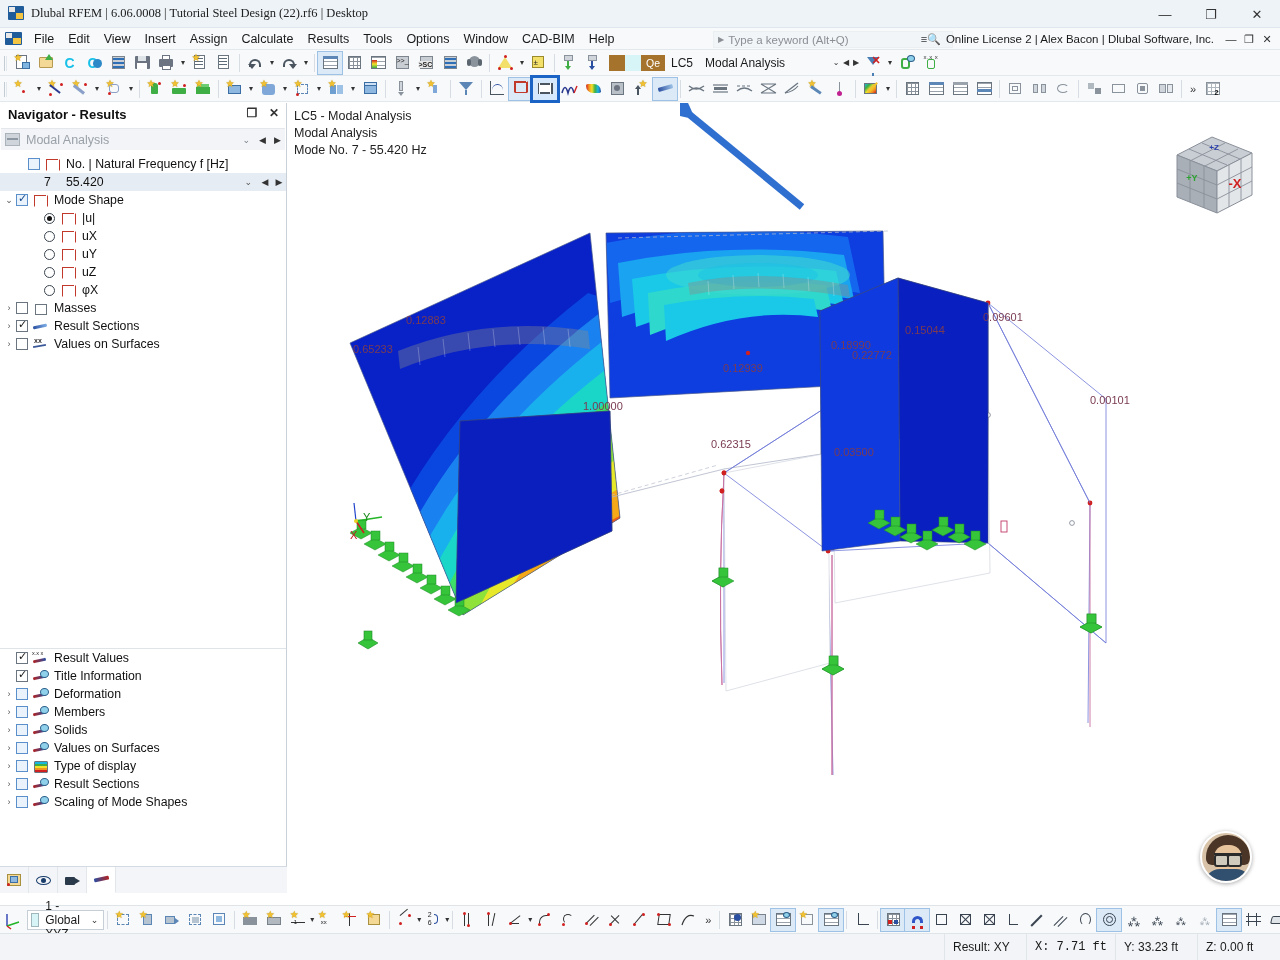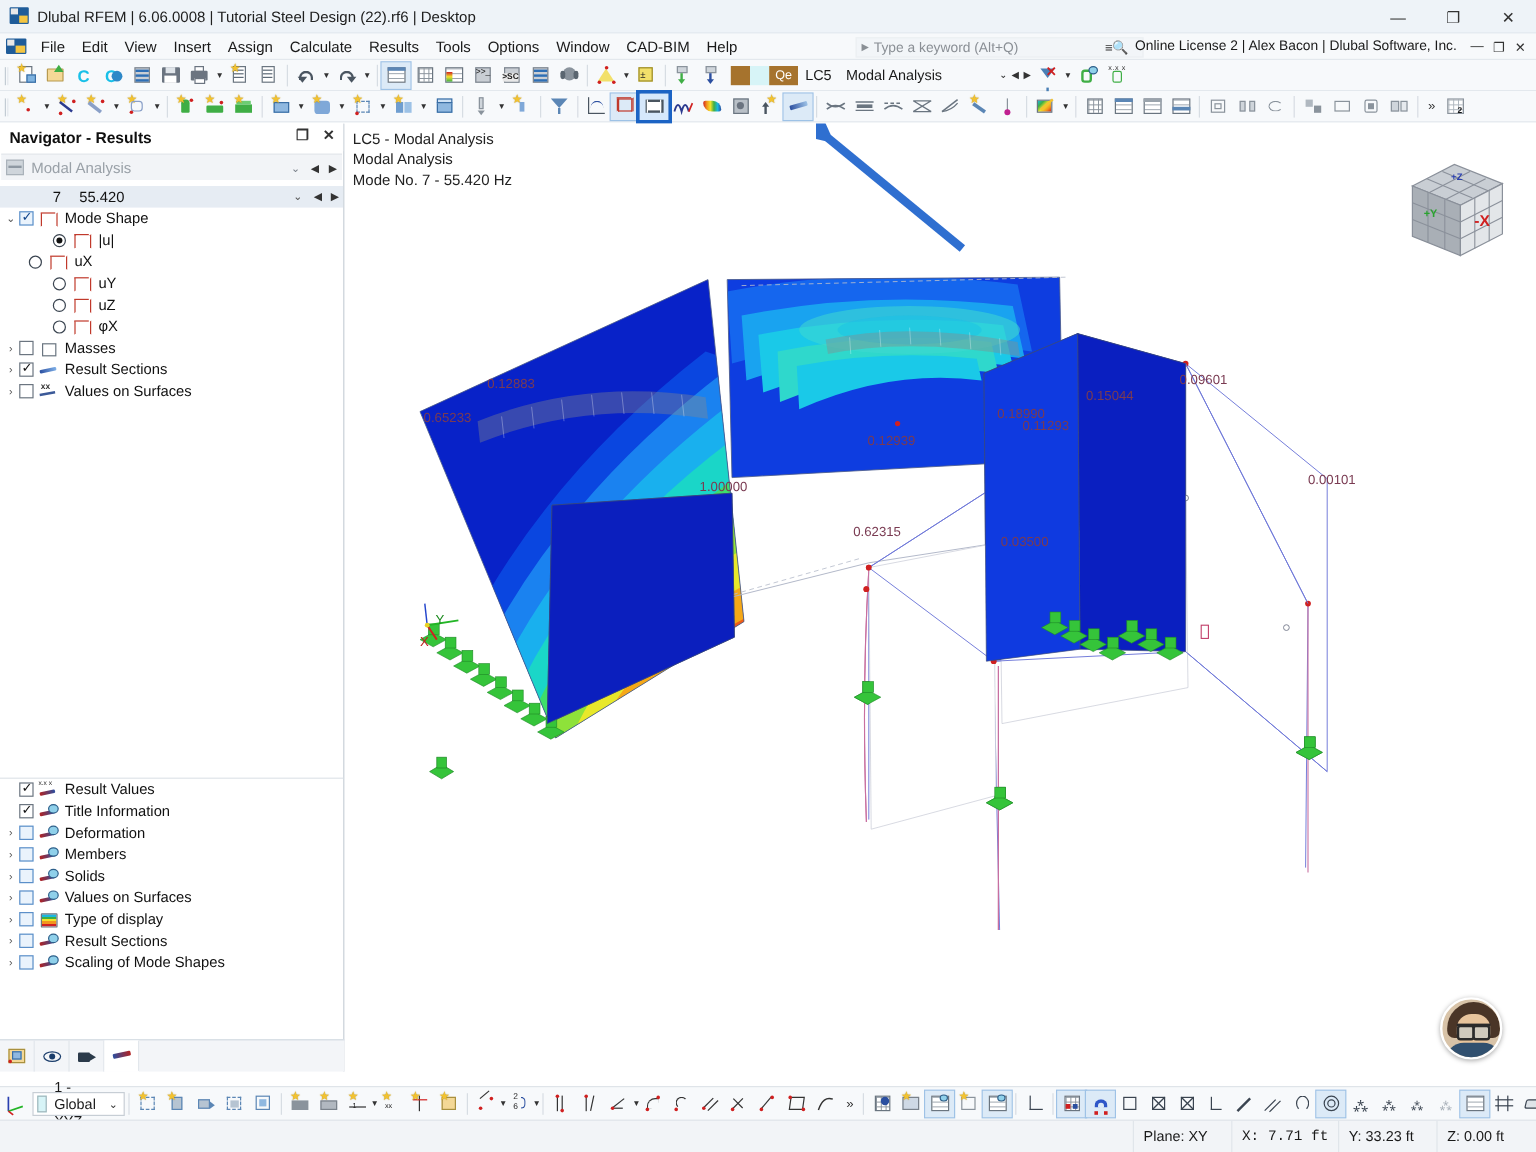--- a/index.html
+++ b/index.html
@@ -16,21 +16,21 @@
   
   .titlebar {
     position:absolute; left:0; top:0; width:1280px; height:28px;
     background:#eef3f8; display:flex; align-items:center;
     border-bottom:1px solid #dfe6ed;
   }
   .titlebar .tb-icon { width:16px; height:16px; margin-left:8px; margin-right:7px; position:relative; }
   .dlubal-logo { width:16px; height:14px; background:#1f5c99; position:relative; border-radius:1px; overflow:hidden;}
   .dlubal-logo:before{content:"";position:absolute;left:1px;top:1px;width:6px;height:5px;background:#e8e8e8;}
   .dlubal-logo:after{content:"";position:absolute;left:8px;top:7px;width:7px;height:6px;background:#f4c542;}
-  .titlebar .tb-title { font-size:12.5px; color:#202020; }
+  .titlebar .tb-title { font-size:12.5px; color:#202020;font-family:Liberation Serif, serif; }
   .win-btns { position:absolute; right:0; top:0; height:28px; display:flex; }
   .win-btn { width:46px; height:28px; display:flex; align-items:center; justify-content:center; font-size:13px; color:#333; }
 
   
   .menubar {
     position:absolute; left:0; top:28px; width:1280px; height:22px;
     background:#f7f9fb; display:flex; align-items:center;
     border-bottom:1px solid #e3e8ed;
   }
   .menubar .mb-logo { width:18px; height:14px; margin-left:5px; margin-right:4px; position:relative; }
@@ -751,20 +751,26 @@
     <div class="nav-combo">
       <span class="cb-ic"></span>
       <span>Modal Analysis</span>
       <span class="cb-arrow">⌄</span>
       <span class="cb-nav">◀</span>
       <span class="cb-nav">▶</span>
     </div>
 
     <div class="tree">
 
+      <div class="trow" style="padding-left:14px;">
+        <span class="exp"></span>
+        <span class="cbx"></span>
+        <span class="sfic surface"></span>
+        <span>No. | Natural Frequency f [Hz]</span>
+      </div>
 
       <div class="trow selected" style="padding-left:44px;">
         <span style="width:14px;display:inline-block;">7</span>
         <span style="margin-left:8px;">55.420</span>
         <span style="margin-left:auto;font-size:9px;padding-right:6px;color:#555;">⌄</span>
         <span style="font-size:9px;width:14px;text-align:center;color:#333;">◀</span>
         <span style="font-size:9px;width:14px;text-align:center;color:#333;">▶</span>
       </div>
 
       <div class="trow" style="padding-left:2px;">
@@ -772,21 +778,21 @@
         <span class="cbx checked"></span>
         <span class="sfic surface"></span>
         <span>Mode Shape</span>
       </div>
 
       <div class="trow" style="padding-left:44px;">
         <span class="radio on"></span>
         <span class="sfic surface"></span>
         <span>|u|</span>
       </div>
-      <div class="trow" style="padding-left:24px;">
+      <div class="trow" style="padding-left:44px;">
         <span class="radio"></span>
         <span class="sfic surface"></span>
         <span>uX</span>
       </div>
       <div class="trow" style="padding-left:44px;">
         <span class="radio"></span>
         <span class="sfic surface"></span>
         <span>uY</span>
       </div>
       <div class="trow" style="padding-left:44px;">
@@ -1230,21 +1236,21 @@
 
     <div style="position:absolute;left:75px;top:408px;font-size:11px;color:#1a8a1c;">Y</div>
     <div style="position:absolute;left:62px;top:426px;font-size:11px;color:#c02020;">X</div>
 
     <div class="vlabel" style="left:65px;top:240px;">0.65233</div>
     <div class="vlabel" style="left:118px;top:211px;">0.12883</div>
     <div class="vlabel" style="left:435px;top:259px;left:435px;top:259px;">0.12939</div>
     <div class="vlabel" style="left:295px;top:297px;">1.00000</div>
     <div class="vlabel" style="left:423px;top:335px;">0.62315</div>
     <div class="vlabel" style="left:543px;top:236px;">0.18990</div>
-    <div class="vlabel" style="left:564px;top:246px;">0.11293</div>
+    <div class="vlabel" style="left:564px;top:246px;">0.22772</div>
     <div class="vlabel" style="left:617px;top:221px;">0.15044</div>
     <div class="vlabel" style="left:695px;top:208px;">0.09601</div>
     <div class="vlabel" style="left:802px;top:291px;">0.00101</div>
     <div class="vlabel" style="left:546px;top:343px;">0.03500</div>
 
     <svg class="arrow-ann" width="200" height="130" viewBox="0 0 200 130" style="left:392px;top:-2px;">
       <defs>
         <marker id="arrhead" markerWidth="7" markerHeight="7" refX="1" refY="3.5" orient="auto">
           <polygon points="7,0 7,7 0,3.5" fill="#2f6fd0"></polygon>
         </marker>
@@ -1606,19 +1612,19 @@
     <div class="tbtn">
         <span class="ic">
           <span style="position:absolute;left:2px;top:5px;width:12px;height:8px;background:#dfe4e9;border:1.2px solid #3a4450;border-radius:2px;transform:skewX(-14deg);"></span>
         </span>
       </div>
 
   </div>
 
   <div class="statusbar">
     <div class="st-cell st-grow"></div>
-    <div class="st-cell" style="min-width:82px;">Plane: XY</div>
+    <div class="st-cell" style="min-width:82px;">Result: XY</div>
     <div class="st-cell" style="min-width:78px;font-family:Liberation Mono, monospace;">X: 7.71 ft</div>
     <div class="st-cell" style="min-width:82px;">Y: 33.23 ft</div>
     <div class="st-cell" style="min-width:82px;border-right:none;">Z: 0.00 ft</div>
   </div>
 
 </div>
 
 </body></html>

